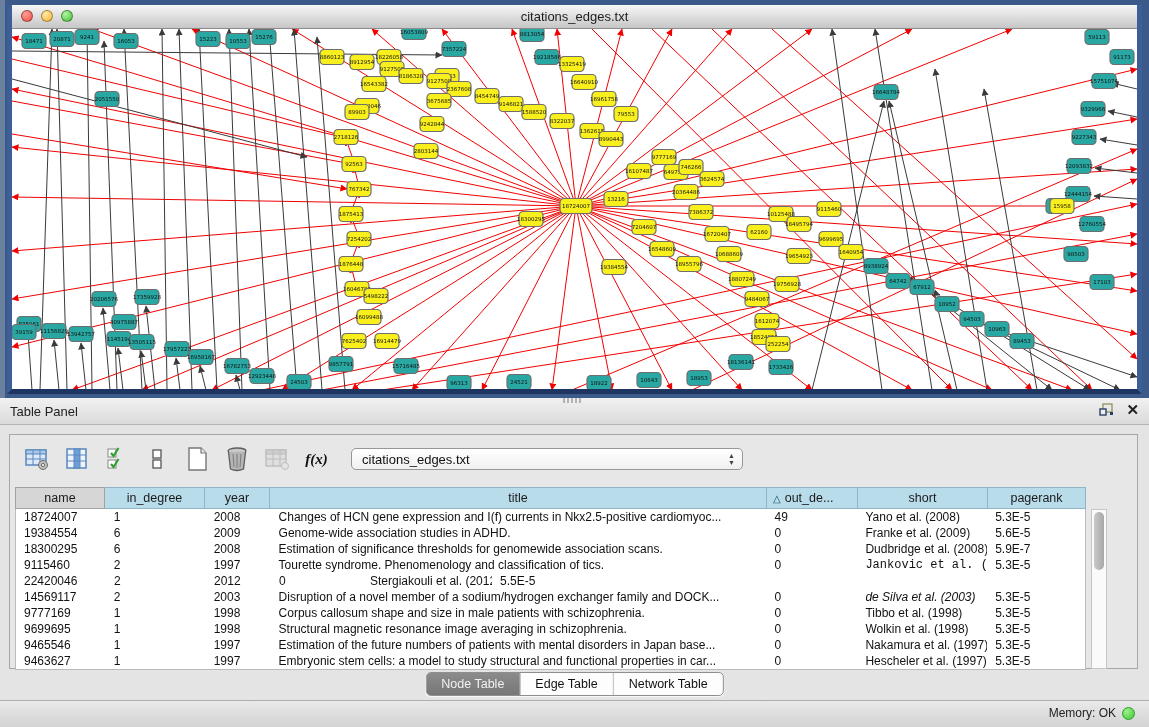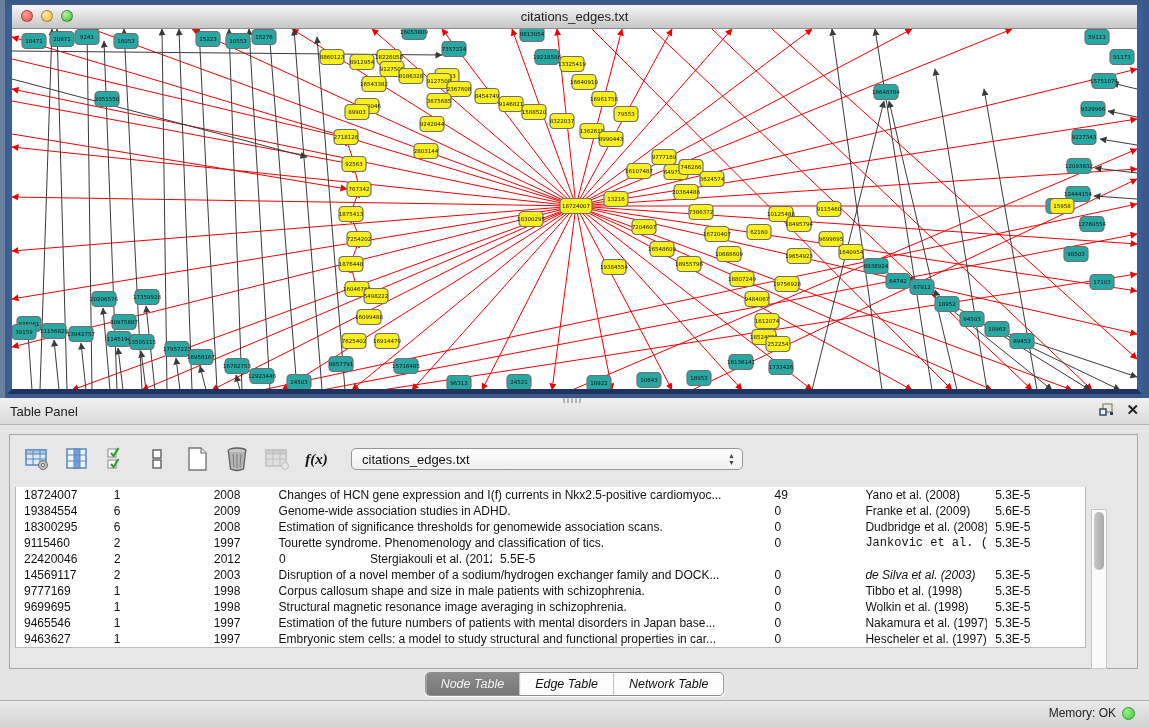--- a/index.html
+++ b/index.html
@@ -62,21 +62,21 @@
       display:flex;align-items:center;}
   #vscroll{position:absolute;left:1081px;top:74px;width:16px;height:160px;background:#fafafa;
     border:1px solid #c6c6c6;box-sizing:border-box;}
   #vscroll .thumb{position:absolute;left:2px;top:2px;width:10px;height:58px;border-radius:5px;
     background:linear-gradient(90deg,#c9c9c9,#a8a8a8);}
 
   
   #tabs{position:absolute;left:50%;top:274px;transform:translateX(-50%);display:flex;height:22px;
     border:1px solid #8e8e8e;border-radius:5px;overflow:hidden;background:#fdfdfd;
     box-shadow:0 1px 1px rgba(255,255,255,.8);}
-  .tab{font-size:12.5px;color:#111;display:flex;align-items:center;padding:0 15px;border-right:1px solid #bdbdbd;font-style:italic;}
+  .tab{font-size:12.5px;color:#111;display:flex;align-items:center;padding:0 15px;border-right:1px solid #bdbdbd;}
   .tab:last-child{border-right:none;}
   .tab.selected{background:linear-gradient(#8b8b8b,#777777);color:#f2f2f2;}
 
   
   #statusbar{position:absolute;left:0;bottom:0;width:1149px;height:27px;
     background:linear-gradient(#e9e9e9,#d3d3d3);border-top:1px solid #aeaeae;box-sizing:border-box;}
   #memory{position:absolute;right:14px;top:5px;display:flex;align-items:center;gap:6px;font-size:12px;color:#222;}
   #memory .dot{width:13px;height:13px;border-radius:50%;background:radial-gradient(circle at 35% 30%,#9cef8e,#3ecb33);
     border:1px solid #2f9b27;box-sizing:border-box;}
 </style>
@@ -773,20 +773,29 @@
       <div id="combo">
         <span class="cval">citations_edges.txt</span>
         <span class="arrows">
             <span>▲</span>
             <span>▼</span>
           </span>
       </div>
     </div>
 
     <div id="grid">
+      <div class="thead" id="thead">
+          <div class="th" style="width: 90px;">name</div>
+          <div class="th" style="width: 100px;">in_degree</div>
+          <div class="th" style="width: 65px;">year</div>
+          <div class="th" style="width: 497px;">title</div>
+          <div class="th left" style="width: 91px;"><span class="sort">△</span>out_de...</div>
+          <div class="th" style="width: 130px;">short</div>
+          <div class="th" style="width: 98px;">pagerank</div>
+        </div>
       <div class="tbody" id="tbody">
           <div class="tr">
             <div class="td" style="width: 90px;">18724007</div>
             <div class="td" style="width: 100px;">1</div>
             <div class="td" style="width: 65px;">2008</div>
             <div class="td" style="width: 497px;">Changes of HCN gene expression and I(f) currents in Nkx2.5-positive cardiomyoc...</div>
             <div class="td" style="width: 91px;">49</div>
             <div class="td" style="width: 130px;">Yano et al. (2008)</div>
             <div class="td" style="width: 98px;">5.3E-5</div>
           </div>
@@ -799,21 +808,21 @@
             <div class="td" style="width: 130px;">Franke et al. (2009)</div>
             <div class="td" style="width: 98px;">5.6E-5</div>
           </div>
           <div class="tr">
             <div class="td" style="width: 90px;">18300295</div>
             <div class="td" style="width: 100px;">6</div>
             <div class="td" style="width: 65px;">2008</div>
             <div class="td" style="width: 497px;">Estimation of significance thresholds for genomewide association scans.</div>
             <div class="td" style="width: 91px;">0</div>
             <div class="td" style="width: 130px;">Dudbridge et al. (2008)</div>
-            <div class="td" style="width: 98px;">5.9E-5</div>
+            <div class="td" style="width: 98px;">5.9E-7</div>
           </div>
           <div class="tr">
             <div class="td" style="width: 90px;">9115460</div>
             <div class="td" style="width: 100px;">2</div>
             <div class="td" style="width: 65px;">1997</div>
             <div class="td" style="width: 497px;">Tourette syndrome. Phenomenology and classification of tics.</div>
             <div class="td" style="width: 91px;">0</div>
             <div class="td" style="width: 130px; font-family: Liberation Mono, monospace;">Jankovic et al. (1997)</div>
             <div class="td" style="width: 98px;">5.3E-5</div>
           </div>

